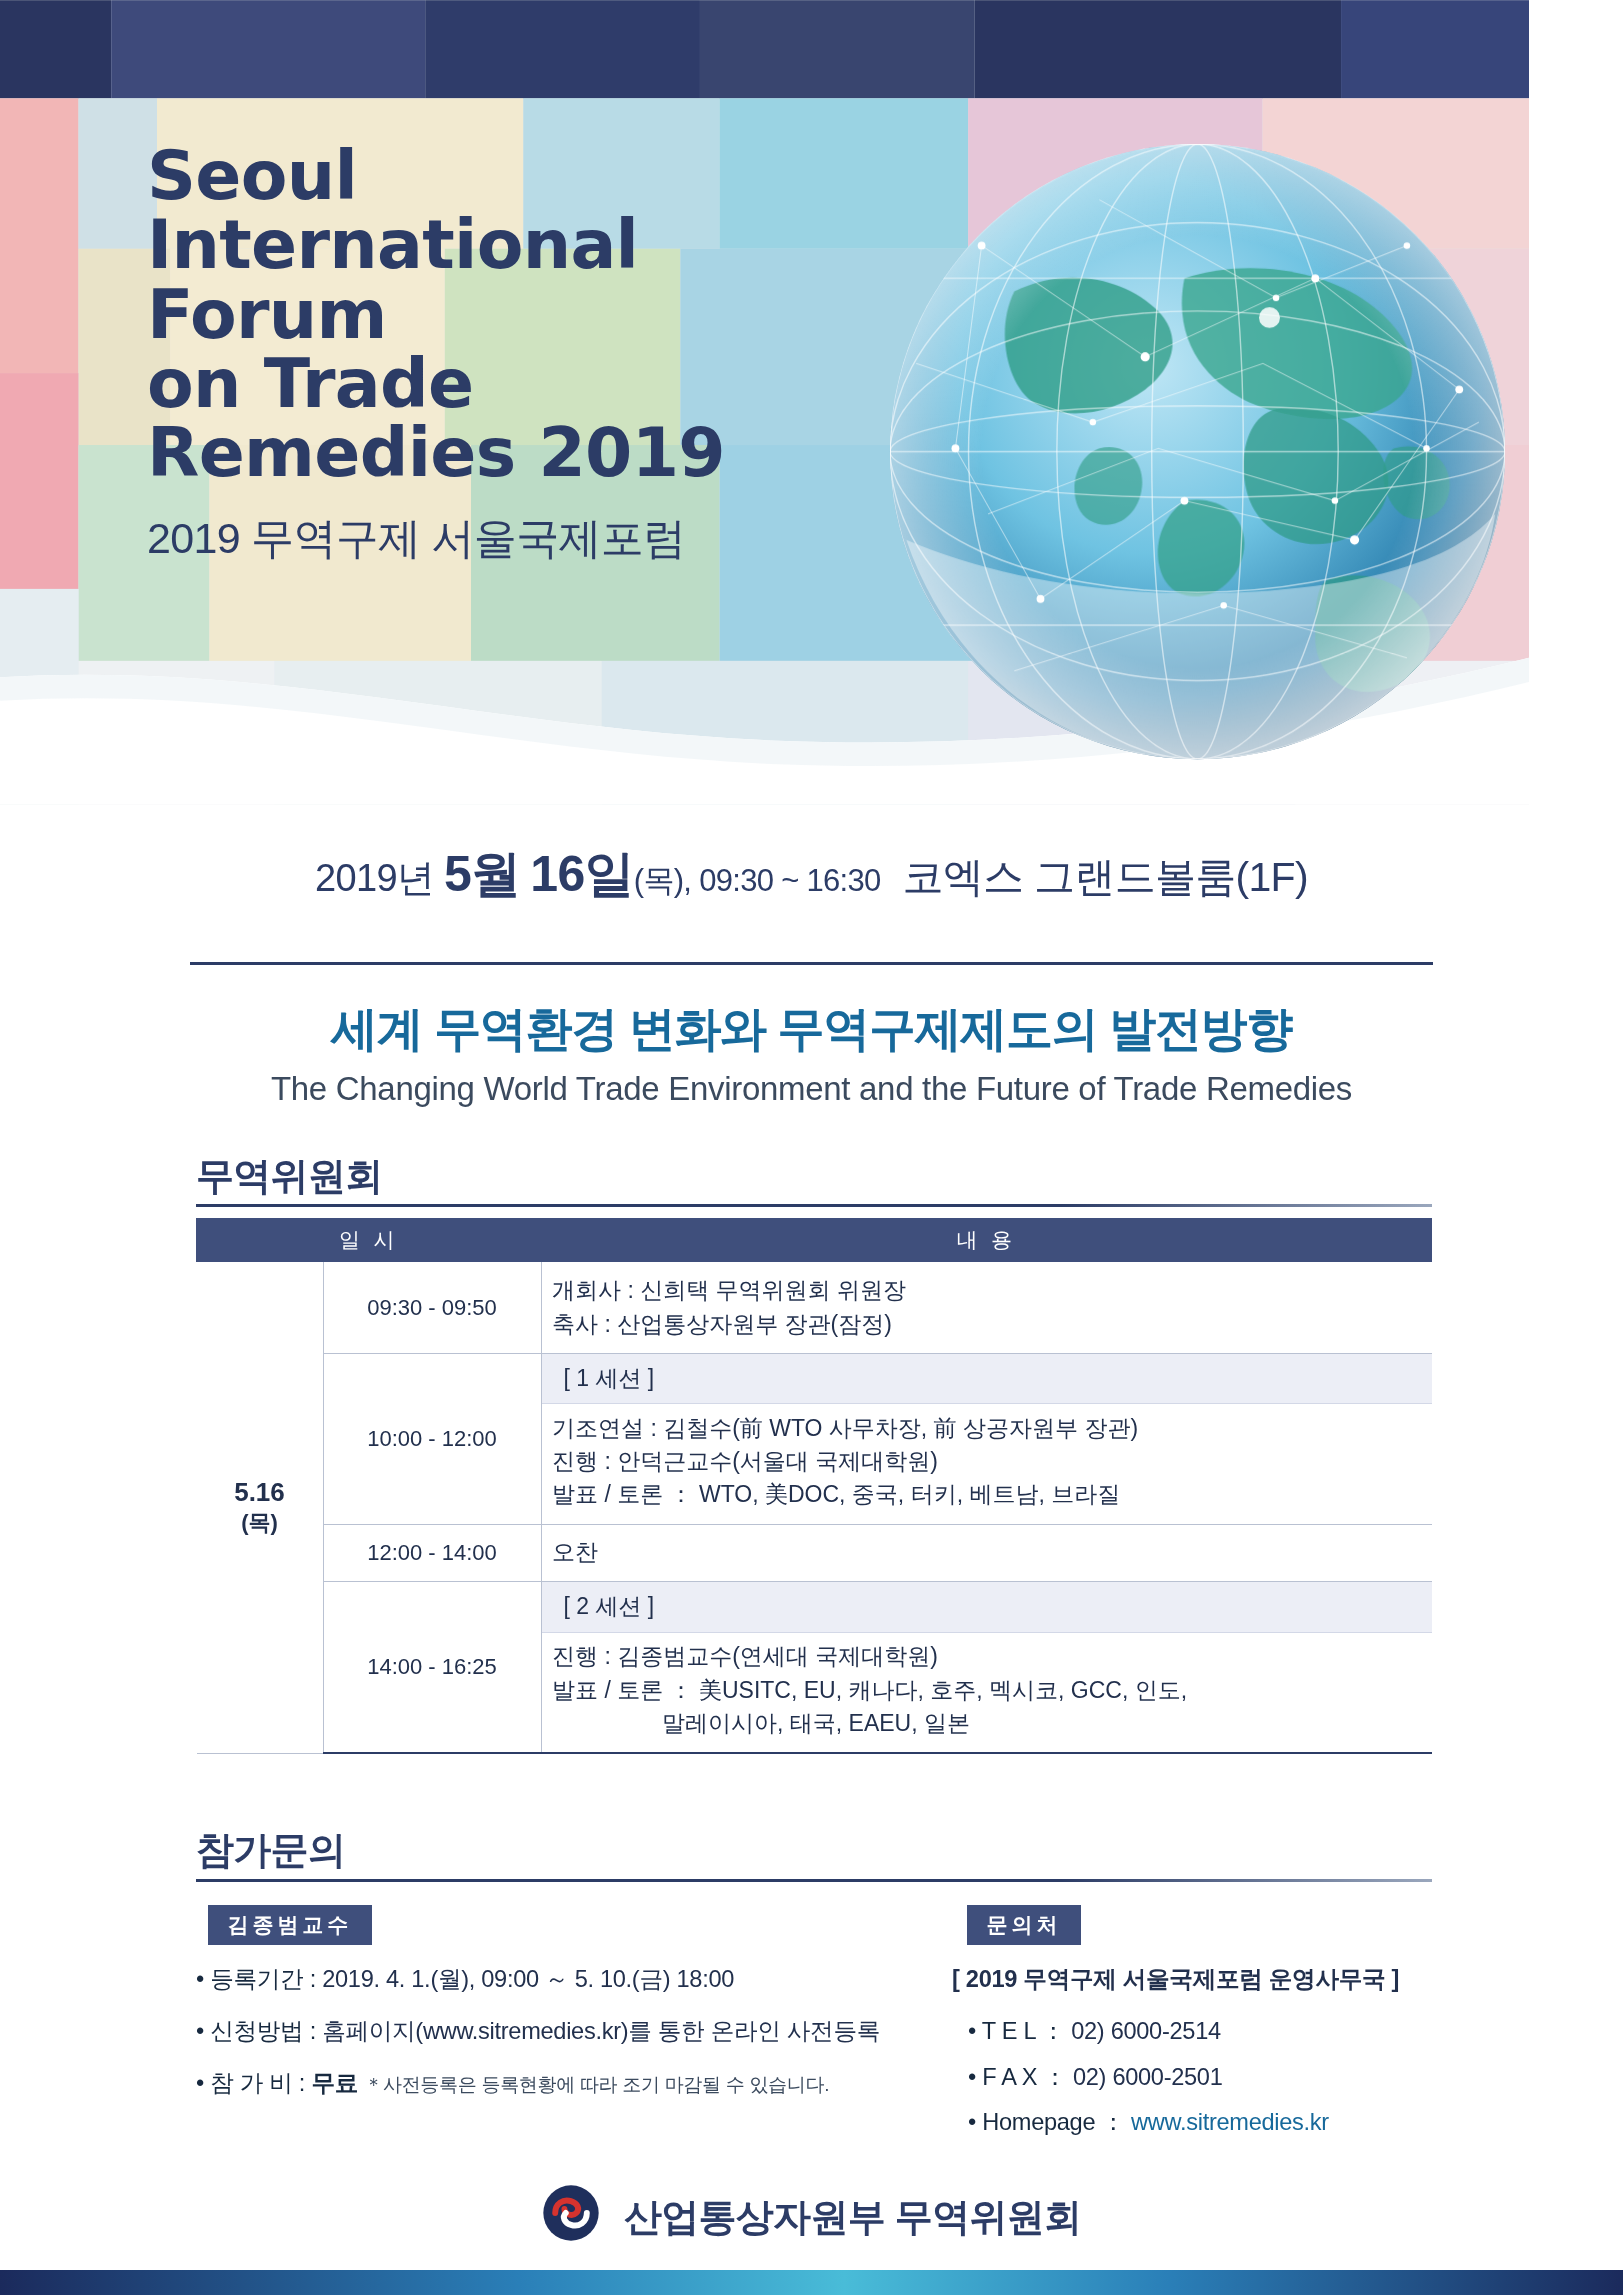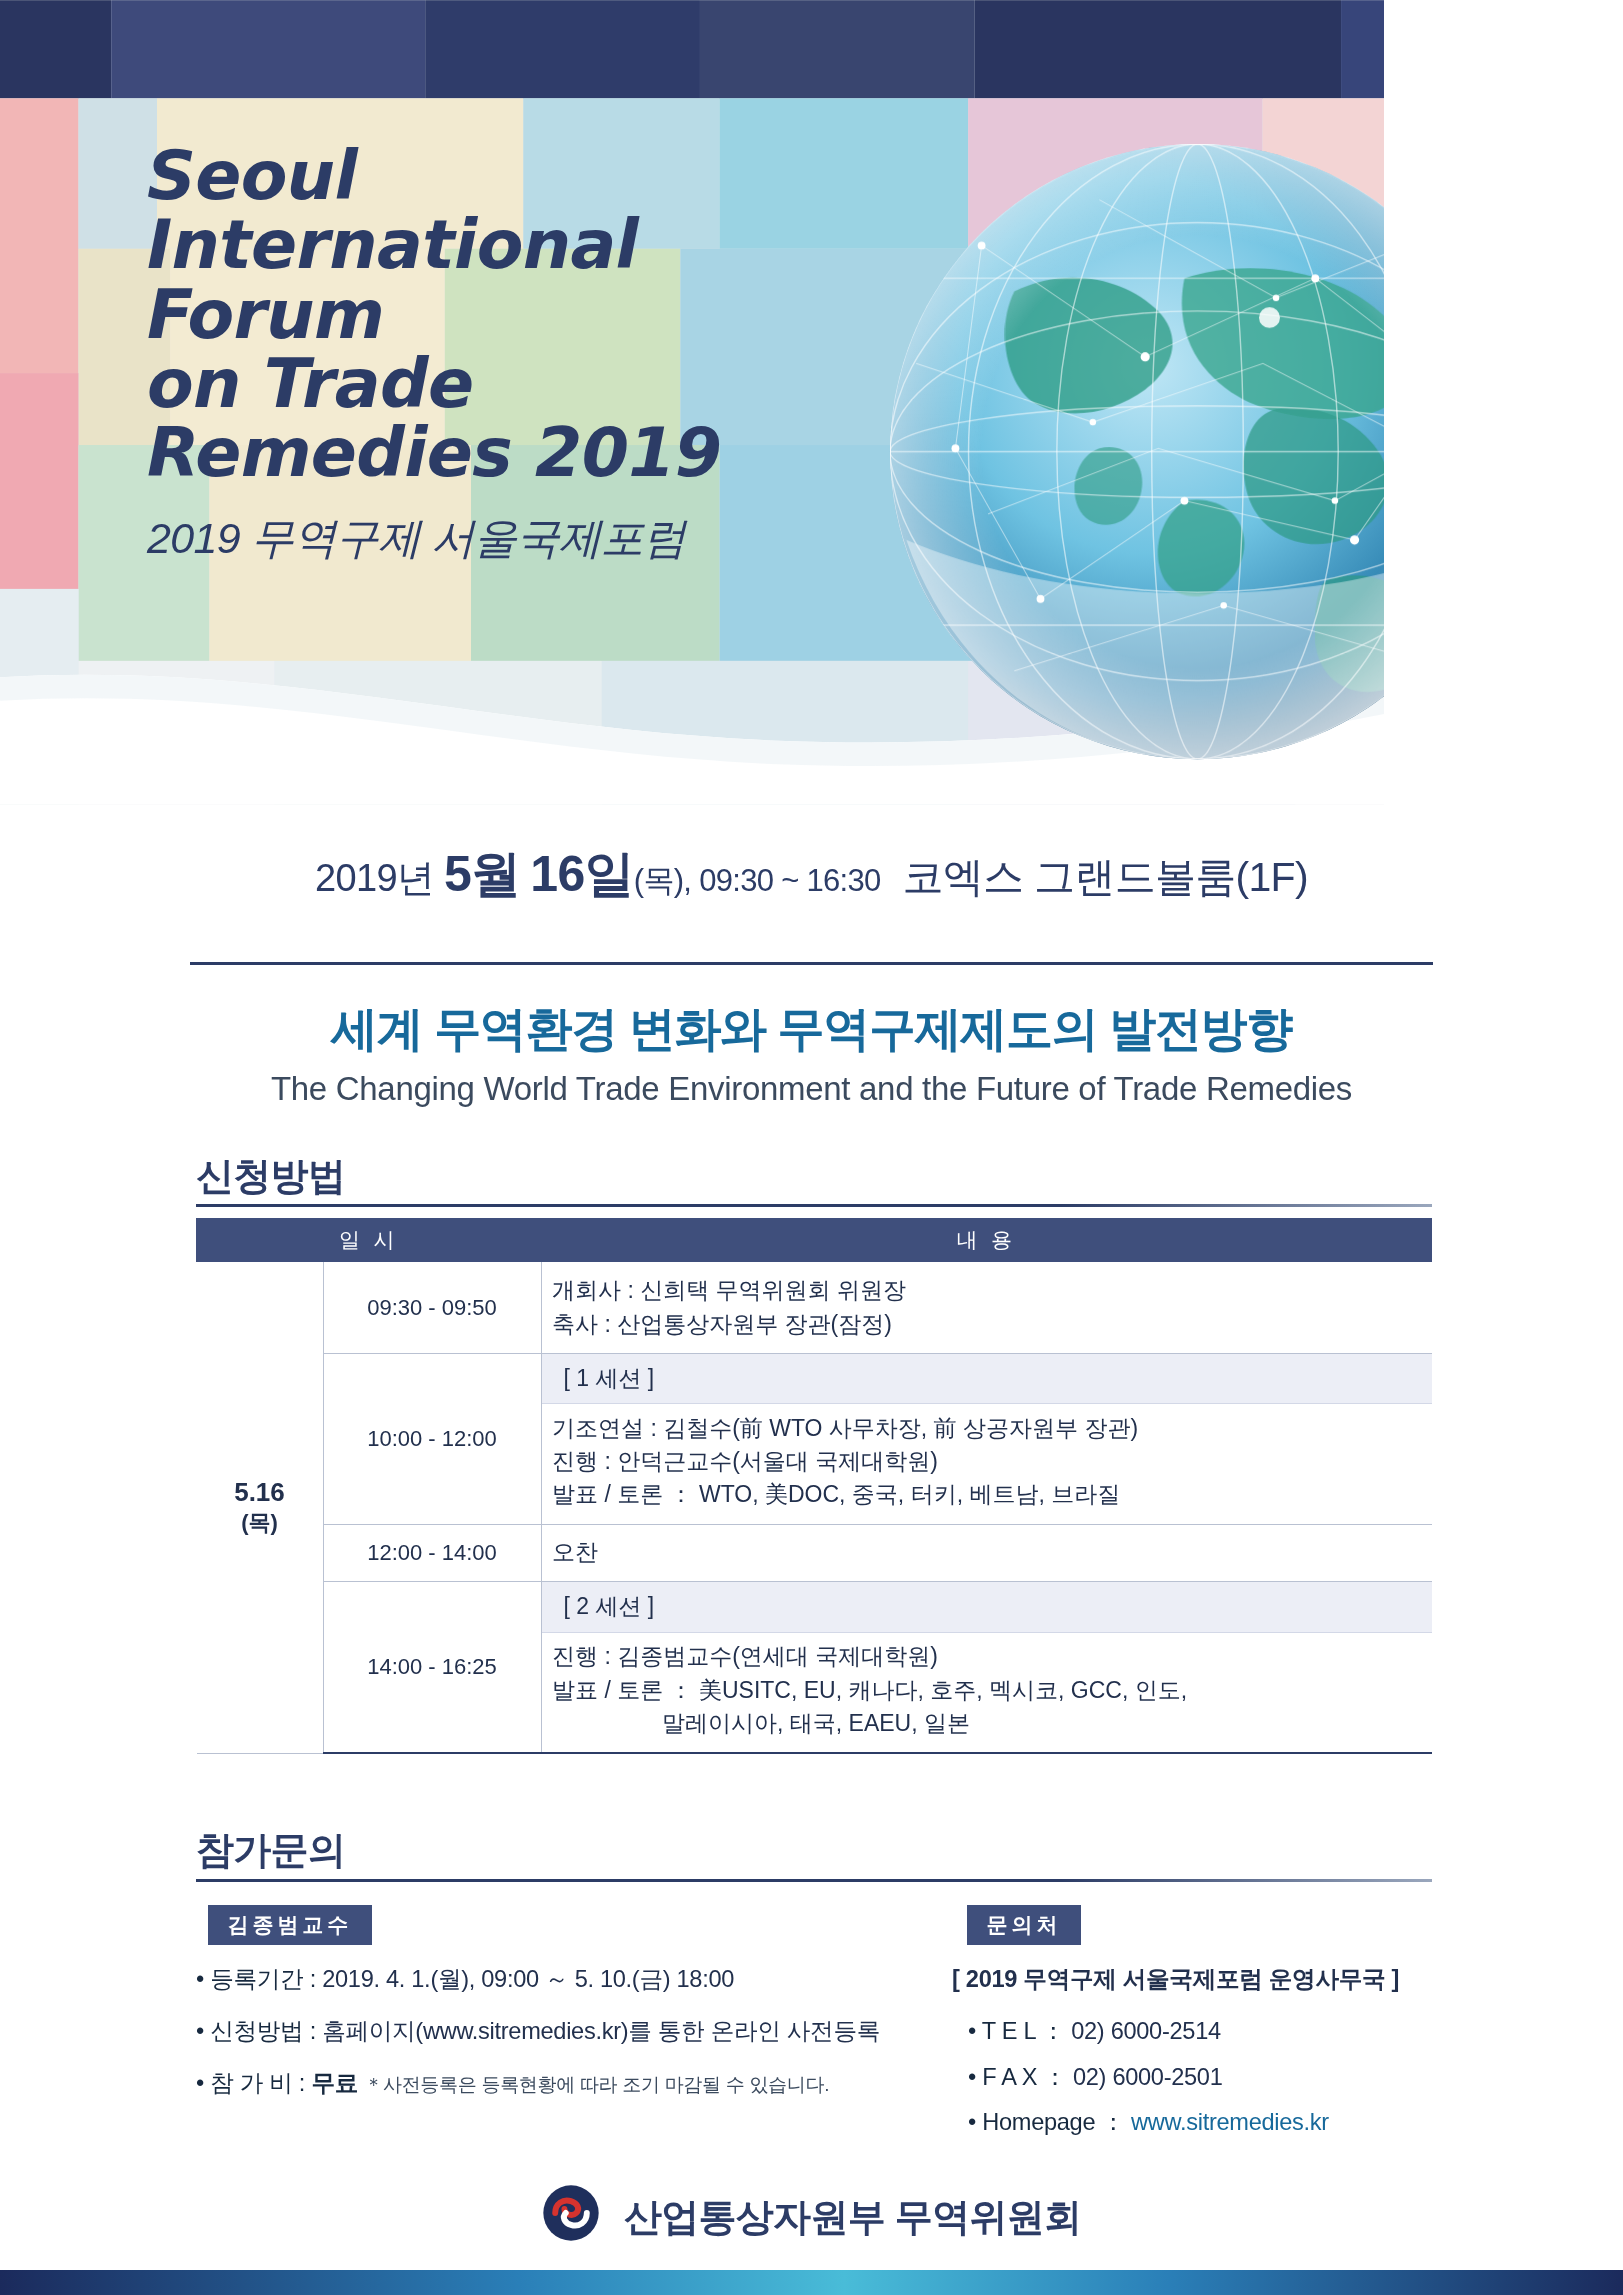--- a/index.html
+++ b/index.html
@@ -16,25 +16,24 @@
     width: 1623px;
     height: 2295px;
     overflow: hidden;
     background: #ffffff;
   }
 
   
   .banner {
     position: absolute;
     left: 0; top: 0;
-    width: 1384px;
+    width: 1529px;
     height: 805px;
     overflow: hidden;
     background: #fef9c3;
-    font-style: italic;
   }
   .banner-blocks { position: absolute; inset: 0; }
 
   .banner-wave {
     position: absolute;
     left: 0; top: 0;
     width: 1623px; height: 805px;
   }
 
   .title-block {
@@ -369,21 +368,21 @@
     <span class="big">5월</span>
     <span class="big">16일</span><span class="sm">(목)</span><span class="sm">, 09:30 ~ 16:30</span>
     <span class="venue">코엑스  그랜드볼룸(1F)</span>
   </div>
 
   <div class="hr-dark" style="top:962px;"></div>
 
   <div class="theme-ko">세계 무역환경 변화와 무역구제제도의 발전방향</div>
   <div class="theme-en">The Changing World Trade Environment and the Future of Trade Remedies</div>
 
-  <div class="sec-head" style="left:196px; top:1151px;">신청방법</div>
+  <div class="sec-head" style="left:196px; top:1151px;">무역위원회</div>
   <div class="sec-rule" style="left:196px; top:1204px; width:1236px;"></div>
 
   <table class="prog">
     <thead>
       <tr>
         <th colspan="2">일 시</th>
         <th>내 용</th>
       </tr>
     </thead>
     <tbody>

